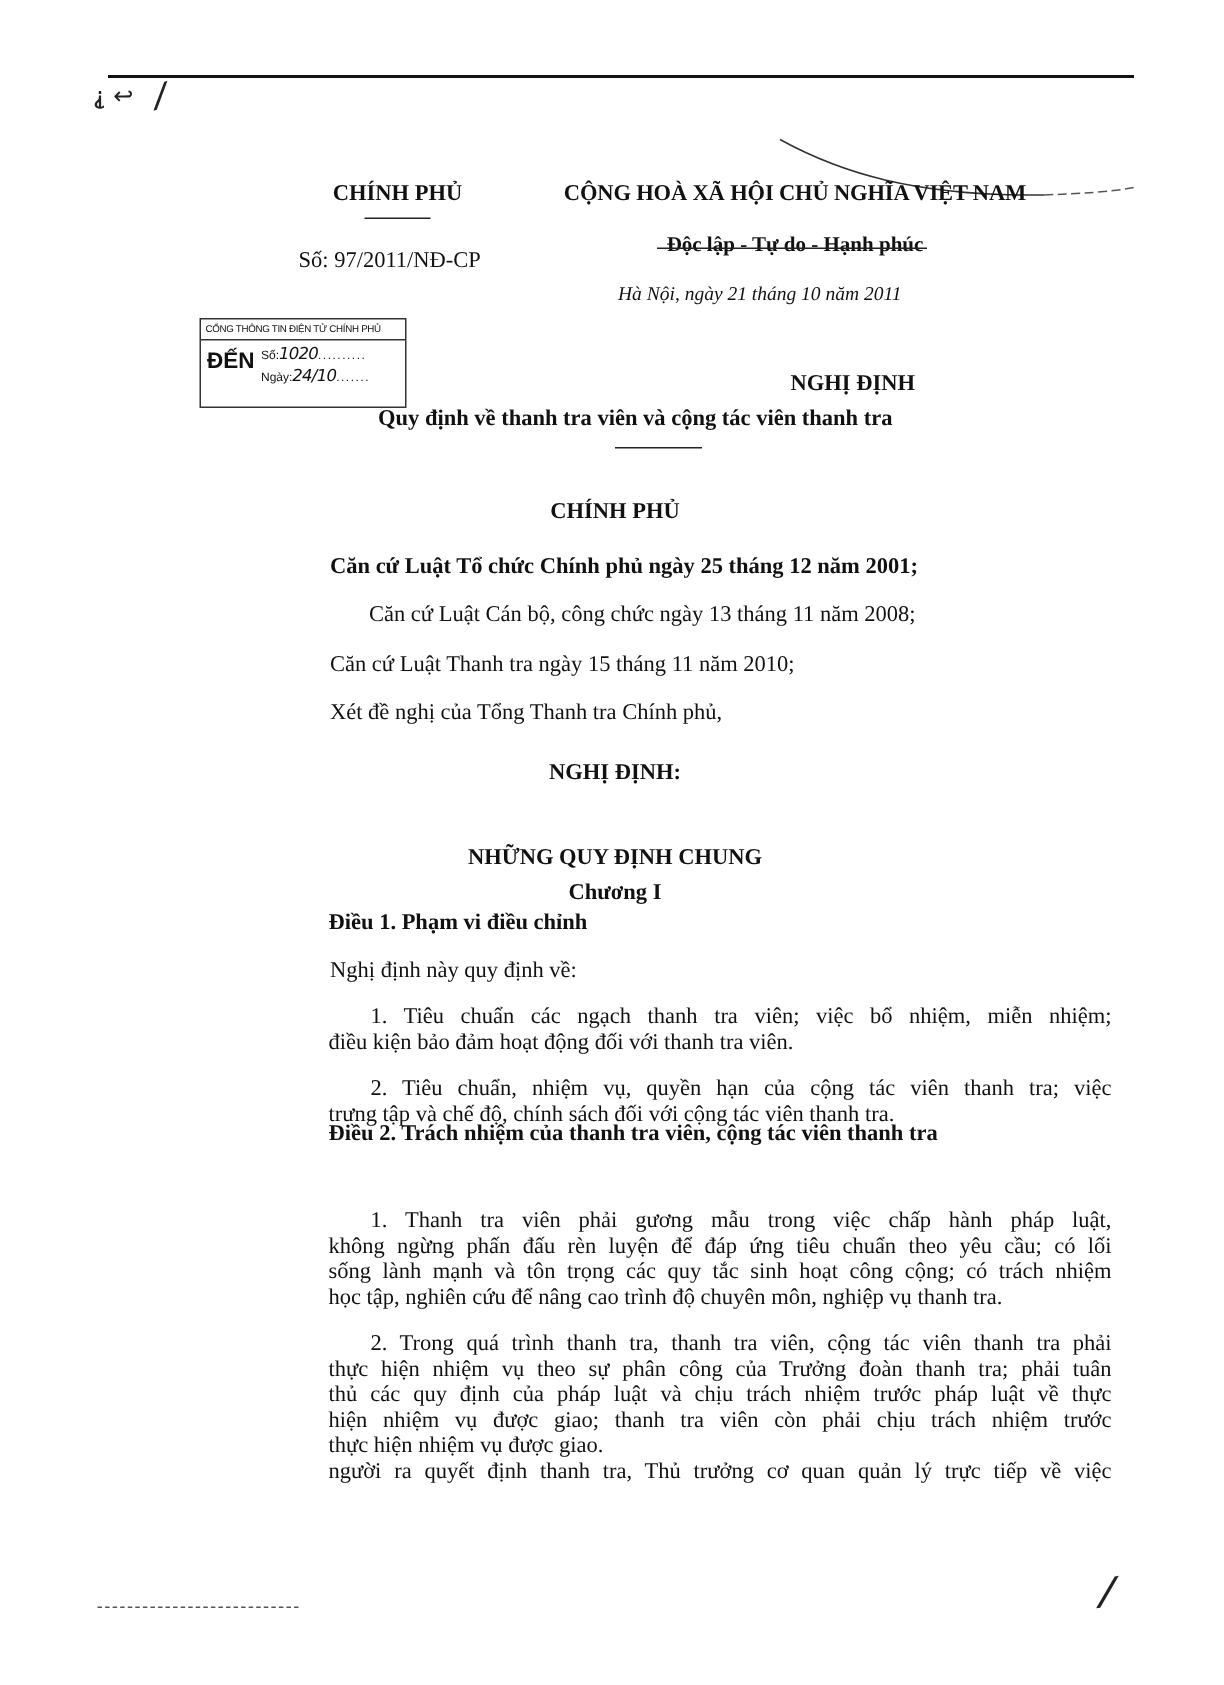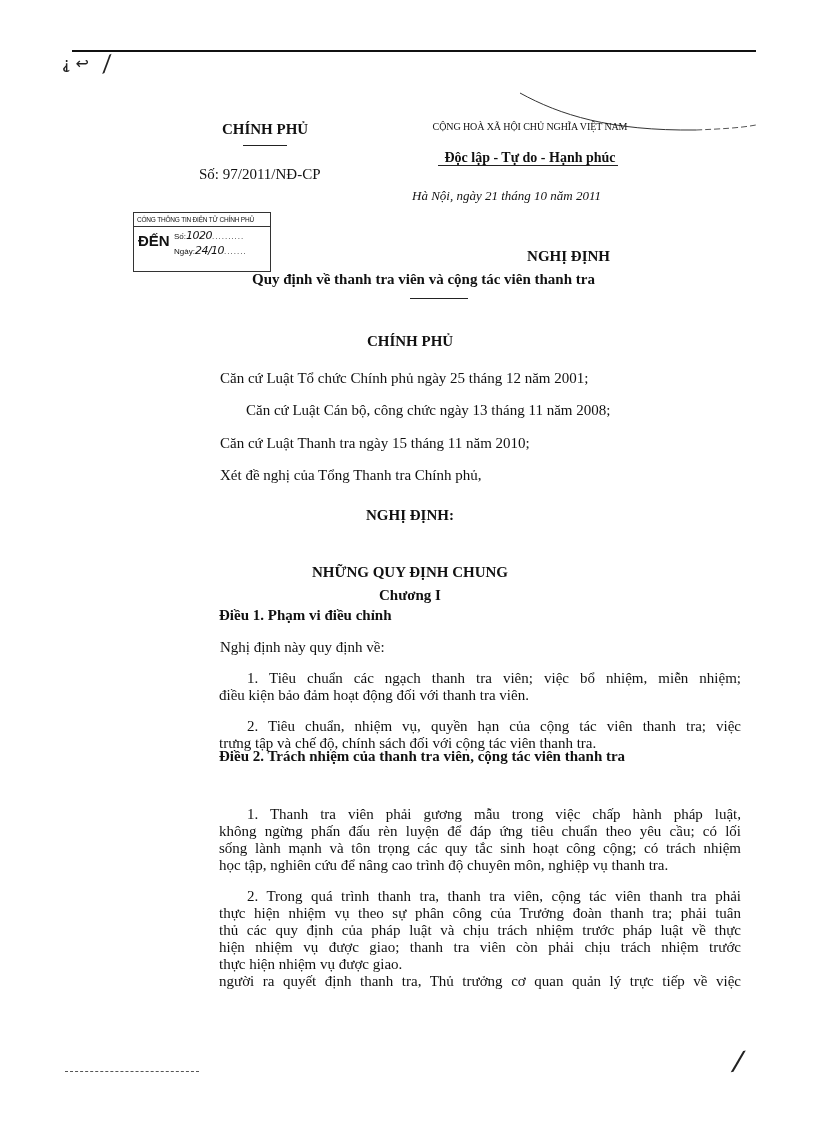--- a/index.html
+++ b/index.html
@@ -6,21 +6,21 @@
     body { width: 816px; height: 1123px; position: relative; overflow: hidden;
            font-family: "Liberation Serif", "DejaVu Serif", serif; color: #111; }
     .abs { position: absolute; }
     .hr { position: absolute; height: 0; border-top: 1px solid #222; }
     .hr.thick { border-top: 2px solid #111; }
     .hr.dash { border-top: 1px dashed #555; }
 
     
     .hdr-left { left: 190px; width: 150px; text-align: center; font-size: 15px; font-weight: bold; top: 121px; }
     .hdr-right { left: 360px; width: 340px; text-align: center; top: 121px; }
-    .hdr-right .l1 { font-size: 10px; font-weight: normal; letter-spacing: -0.1px; }
+    .hdr-right .l1 { font-size: 15px; font-weight: bold; letter-spacing: -0.1px; }
     .hdr-right .l2 { font-size: 14px; font-weight: bold; margin-top: 18px; }
     .so { left: 199px; top: 166px; font-size: 15px; }
     .date { left: 412px; top: 188px; font-size: 13px; font-style: italic; }
 
     
     .stamp { left: 133px; top: 212px; width: 136px; height: 58px; border: 1px solid #333; font-family: "Liberation Sans", sans-serif; }
     .stamp .top { font-size: 6.5px; height: 13px; line-height: 13px; border-bottom: 1px solid #333; padding-left: 3px; white-space: nowrap; letter-spacing: -0.2px; }
     .stamp .den { position: absolute; left: 4px; top: 19px; font-size: 15px; font-weight: bold; }
     .stamp .f1 { position: absolute; left: 40px; top: 16px; font-size: 8px; white-space: nowrap; }
     .stamp .f2 { position: absolute; left: 40px; top: 31px; font-size: 8px; white-space: nowrap; }
@@ -74,21 +74,21 @@
   <div class="f2">
     <span>Ngày:</span><span class="hand">24/10</span><span class="dots">.......</span>
   </div>
 </div>
 
 <div class="abs title1">NGHỊ ĐỊNH</div>
 <div class="abs title2">Quy định về thanh tra viên và cộng tác viên thanh tra</div>
 <div class="hr" style="left:410px; top:298px; width:58px;"></div>
 
 <div class="abs h-center" style="top:333px;">CHÍNH PHỦ</div>
-<div class="abs p" style="top:370px;">Căn cứ Luật Tổ chức Chính phủ ngày 25 tháng 12 năm 2001;</div>
+<div class="abs p" style="top:370px;font-weight:bold;">Căn cứ Luật Tổ chức Chính phủ ngày 25 tháng 12 năm 2001;</div>
 <div class="abs p" style="top:402px;margin-left:26px;">Căn cứ Luật Cán bộ, công chức ngày 13 tháng 11 năm 2008;</div>
 <div class="abs p" style="top:435px;">Căn cứ Luật Thanh tra ngày 15 tháng 11 năm 2010;</div>
 <div class="abs p" style="top:467px;">Xét đề nghị của Tổng Thanh tra Chính phủ,</div>
 
 <div class="abs h-center" style="top:507px;">NGHỊ ĐỊNH:</div>
 
 <div class="abs h-center" style="top:544px;margin-top:43px;">Chương I</div>
 <div class="abs h-center" style="top:564px;">NHỮNG QUY ĐỊNH CHUNG</div>
 
 <div class="abs art" style="top:607px;">Điều 1. Phạm vi điều chỉnh</div>

